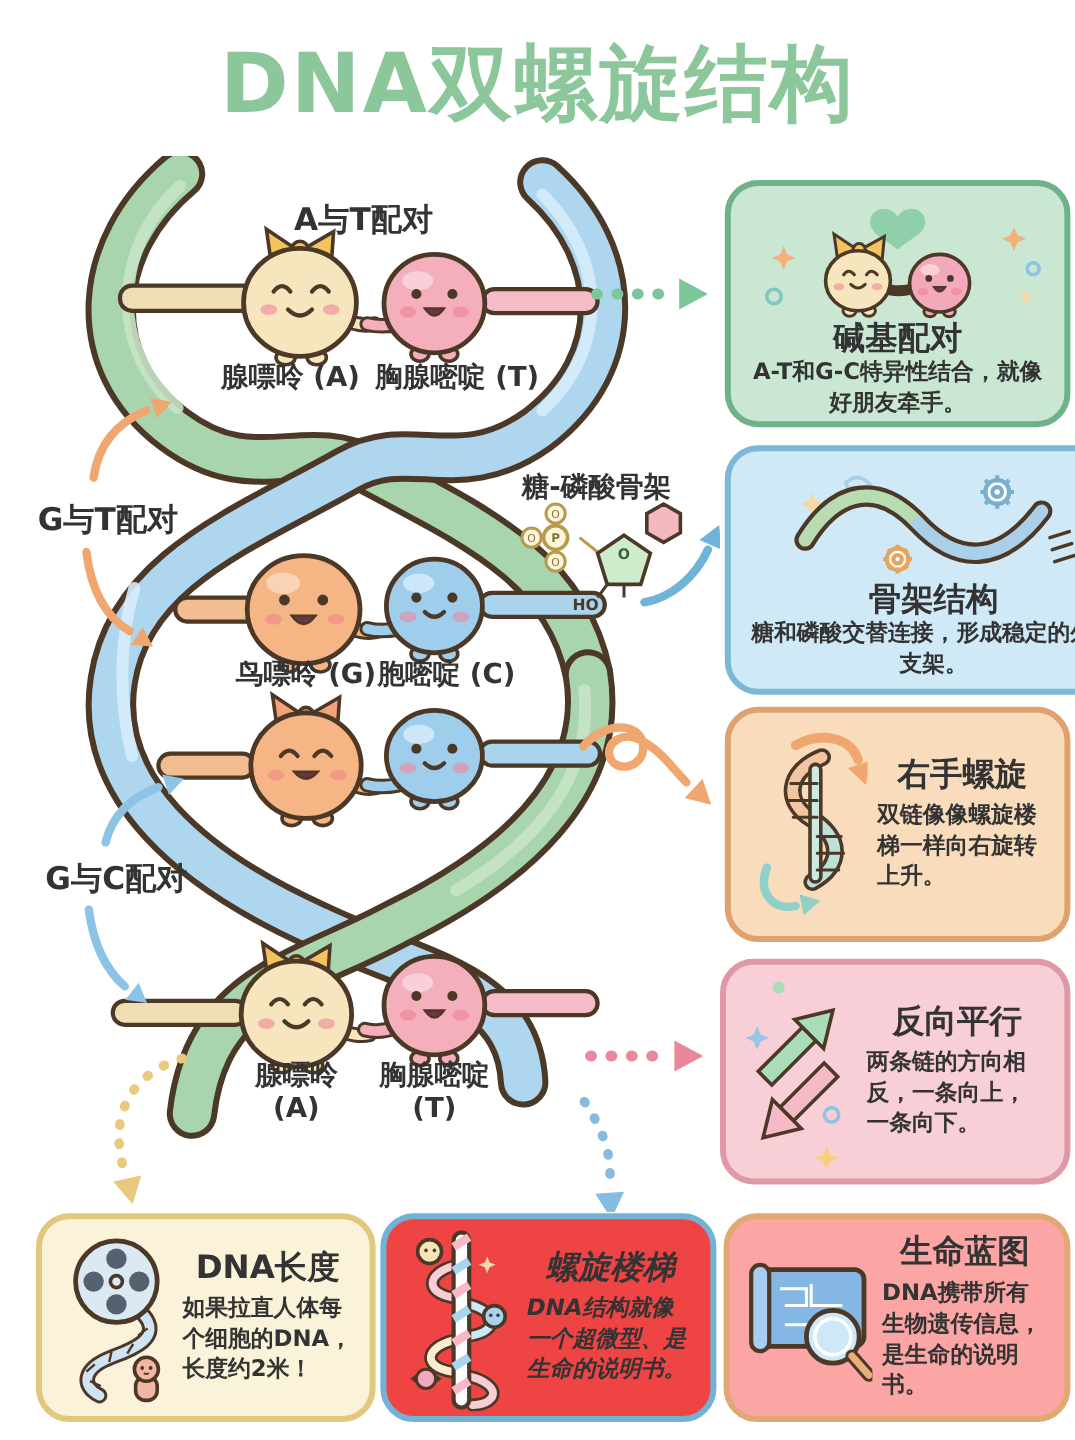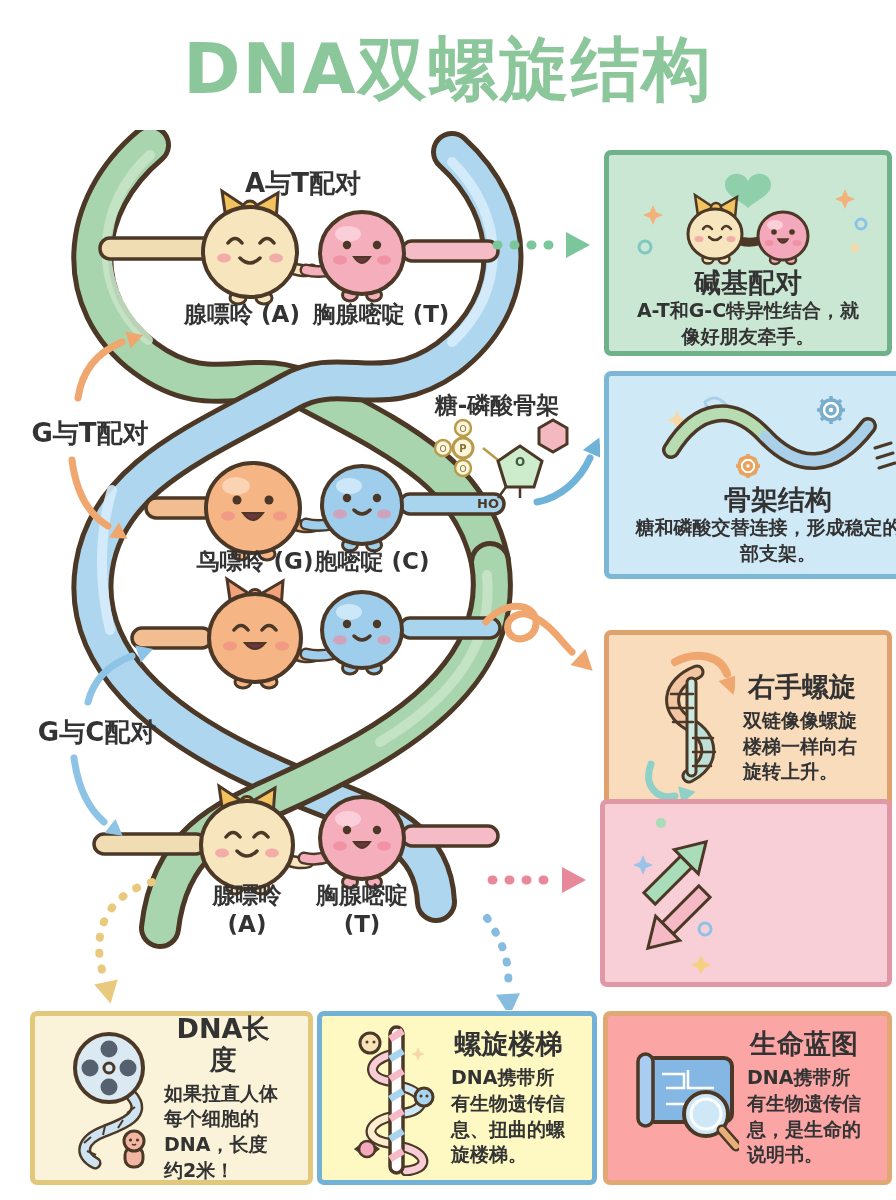--- a/index.html
+++ b/index.html
@@ -15,35 +15,35 @@
   }
   .scene { position:absolute; left:0; top:130px; width:600px; height:880px; }
   .scene svg { position:absolute; left:0; top:0; pointer-events:none; }
   .hx-label {
     position:absolute; transform:translateX(-50%); white-space:nowrap;
     font-weight:800; color:#333; z-index:5;
   }
   .lbl-lg { font-size:26px; }
   .lbl-md { font-size:23px; }
   .card {
-    position:absolute; border-radius:7px; border:5px solid;
-    padding:12px 26px; display:flex; z-index:4;
+    position:absolute; border-radius:28px; border:5px solid;
+    padding:12px 14px; display:flex; z-index:4;
   }
   .card.col { flex-direction:column; align-items:center; }
   .card.row { flex-direction:row; align-items:center; gap:8px; }
   .card h2 { font-size:27px; font-weight:800; color:#333; text-align:center; line-height:1.15; }
   .card p  { font-size:19px; font-weight:700; color:#333; line-height:1.35; }
   .card.col p { text-align:center; }
   .card .txt { display:flex; flex-direction:column; gap:6px; flex:1; }
   .c-green  { background:#c9e7d2; border-color:#6fb189; }
   .c-blue   { background:#cfe9f6; border-color:#7db7d6; }
   .c-orange { background:#f9dcbc; border-color:#dfa26e; }
   .c-pink   { background:#f8cfd7; border-color:#e198a6; }
   .c-yellow { background:#fbf3d9; border-color:#e2c87d; }
-  .c-blue2  { background:#fef9c3; border-color:#72b2d7; }
+  .c-blue2  { background:#ef4444; border-color:#72b2d7;font-style:italic; }
   .c-orange2{ background:#fca5a5; border-color:#e2a873; }
   .art { flex:none; }
 </style>
 </head>
 <body>
 
 <h1 class="page-title">DNA双螺旋结构</h1>
 
 <div class="scene">
   <svg width="600" height="880" viewBox="0 0 600 880">
@@ -306,21 +306,21 @@
       <circle cx="95" cy="78" r="9"></circle>
       <path d="M95,66 v5 M95,85 v5 M83,78 h5 M102,78 h5 M87,70 l3,3 M100,83 l3,3 M103,70 l-3,3 M90,83 l-3,3" fill="none"></path>
       <circle cx="95" cy="78" r="3.5"></circle>
     </g>
     <path d="M222,60 l16,-5 M224,70 l16,-5 M226,80 l16,-5" stroke="#4c3826" stroke-width="3" stroke-linecap="round"></path>
   </svg>
   <h2>骨架结构</h2>
   <p>糖和磷酸交替连接，形成稳定的外部支架。</p>
 </section>
 
-<section class="card row c-orange" style="left:604px; top:589px; width:288px; height:196px;margin-top:41px;">
+<section class="card row c-orange" style="left:604px; top:589px; width:288px; height:196px;">
   <svg class="art" width="100" height="165" viewBox="0 0 100 165">
     <path d="M40,16 C62,4 86,10 92,28" fill="none" stroke="#f0a76f" stroke-width="8" stroke-linecap="round"></path>
     <path d="M0,-10 L18,0 L0,10 Z" transform="translate(93,32) rotate(72)" fill="#f0a76f"></path>
     <path d="M16,118 C8,140 22,154 40,150" fill="none" stroke="#8fd0c8" stroke-width="7" stroke-linecap="round"></path>
     <path d="M0,-9 L16,0 L0,9 Z" transform="translate(45,149) rotate(-12)" fill="#8fd0c8"></path>
     <path d="M62,26 C32,38 30,64 54,78 C78,92 80,116 54,130" fill="none" stroke="#4c3826" stroke-width="15" stroke-linecap="round"></path>
     <path d="M62,26 C32,38 30,64 54,78" fill="none" stroke="#f2c6a2" stroke-width="9" stroke-linecap="round"></path>
     <path d="M54,78 C78,92 80,116 54,130" fill="none" stroke="#bfe0d8" stroke-width="9" stroke-linecap="round"></path>
     <rect x="52" y="32" width="9" height="98" rx="4.5" fill="#cdeae2" stroke="#4c3826" stroke-width="3"></rect>
     <path d="M36,48 h22 M34,62 h24 M38,76 h20 M58,92 h20 M58,106 h22 M58,120 h18" stroke="#4c3826" stroke-width="2.5" stroke-linecap="round"></path>
@@ -339,20 +339,24 @@
     <circle cx="74" cy="116" r="6" fill="none" stroke="#8dc3e5" stroke-width="3"></circle>
     <g transform="translate(44,60) rotate(-45)">
       <rect x="-36" y="-8" width="52" height="16" fill="#a9dcb8" stroke="#4c3826" stroke-width="3"></rect>
       <path d="M16,-17 L44,0 L16,17 Z" fill="#a9dcb8" stroke="#4c3826" stroke-width="3"></path>
     </g>
     <g transform="translate(48,104) rotate(135)">
       <rect x="-36" y="-8" width="52" height="16" fill="#f6b9c6" stroke="#4c3826" stroke-width="3"></rect>
       <path d="M16,-17 L44,0 L16,17 Z" fill="#f6b9c6" stroke="#4c3826" stroke-width="3"></path>
     </g>
   </svg>
+  <div class="txt">
+    <h2>反向平行</h2>
+    <p>两条链的方向相反，一条向上，一条向下。</p>
+  </div>
 </section>
 
 <section class="card row c-yellow" style="left:30px; top:1011px; width:283px; height:174px;">
   <svg class="art" width="95" height="150" viewBox="0 0 95 150">
     <path d="M70,72 C88,92 60,102 44,108 C20,117 18,132 34,140" fill="none" stroke="#4c3826" stroke-width="13" stroke-linecap="round"></path>
     <path d="M70,72 C88,92 60,102 44,108 C20,117 18,132 34,140" fill="none" stroke="#cfe4f2" stroke-width="8" stroke-linecap="round"></path>
     <path d="M74,84 l-8,6 M62,97 l-5,8 M44,103 l-2,9 M30,114 l-7,6 M26,128 l9,4" stroke="#4c3826" stroke-width="2"></path>
     <circle cx="48" cy="45" r="34" fill="#dbe9f3" stroke="#4c3826" stroke-width="4"></circle>
     <circle cx="48" cy="26" r="8.5" fill="#55616e"></circle>
     <circle cx="29" cy="45" r="8.5" fill="#55616e"></circle>
@@ -394,21 +398,21 @@
     <circle cx="76" cy="76" r="9" fill="#a9d4ee" stroke="#4c3826" stroke-width="3"></circle>
     <circle cx="73" cy="75" r="1.5" fill="#4c3826"></circle>
       <circle cx="79" cy="75" r="1.5" fill="#4c3826"></circle>
     <path d="M70,26 L72,31 L77,33 L72,35 L70,40 L68,35 L63,33 L68,31 Z" fill="#f6d9a8"></path>
     <polygon points="8,128 16,122 16,134" fill="#f3a9bb" stroke="#4c3826" stroke-width="2.5"></polygon>
     <polygon points="30,128 22,122 22,134" fill="#f3a9bb" stroke="#4c3826" stroke-width="2.5"></polygon>
     <circle cx="19" cy="128" r="8" fill="#f3a9bb" stroke="#4c3826" stroke-width="2.5"></circle>
   </svg>
   <div class="txt">
     <h2>螺旋楼梯</h2>
-    <p>DNA携带所有生物遗传信息、扭曲的螺旋楼梯。</p>
+    <p>DNA结构就像一个超微型、是生命的说明书。</p>
   </div>
 </section>
 
 <section class="card row c-orange2" style="left:603px; top:1011px; width:289px; height:174px;">
   <svg class="art" width="105" height="140" viewBox="0 0 105 140">
     <rect x="12" y="30" width="86" height="64" rx="8" fill="#85b7e4" stroke="#4c3826" stroke-width="4"></rect>
     <rect x="4" y="26" width="15" height="72" rx="7.5" fill="#a9cdf0" stroke="#4c3826" stroke-width="3.5"></rect>
     <path d="M28,46 h22 v14 h-18 M54,42 v18 h26 M32,76 h36" fill="none" stroke="#ffffff" stroke-width="2.5"></path>
     <circle cx="72" cy="86" r="22" fill="#cfe8f7" stroke="#4c3826" stroke-width="4"></circle>
     <circle cx="72" cy="86" r="15" fill="none" stroke="#ffffff" stroke-width="3"></circle>

